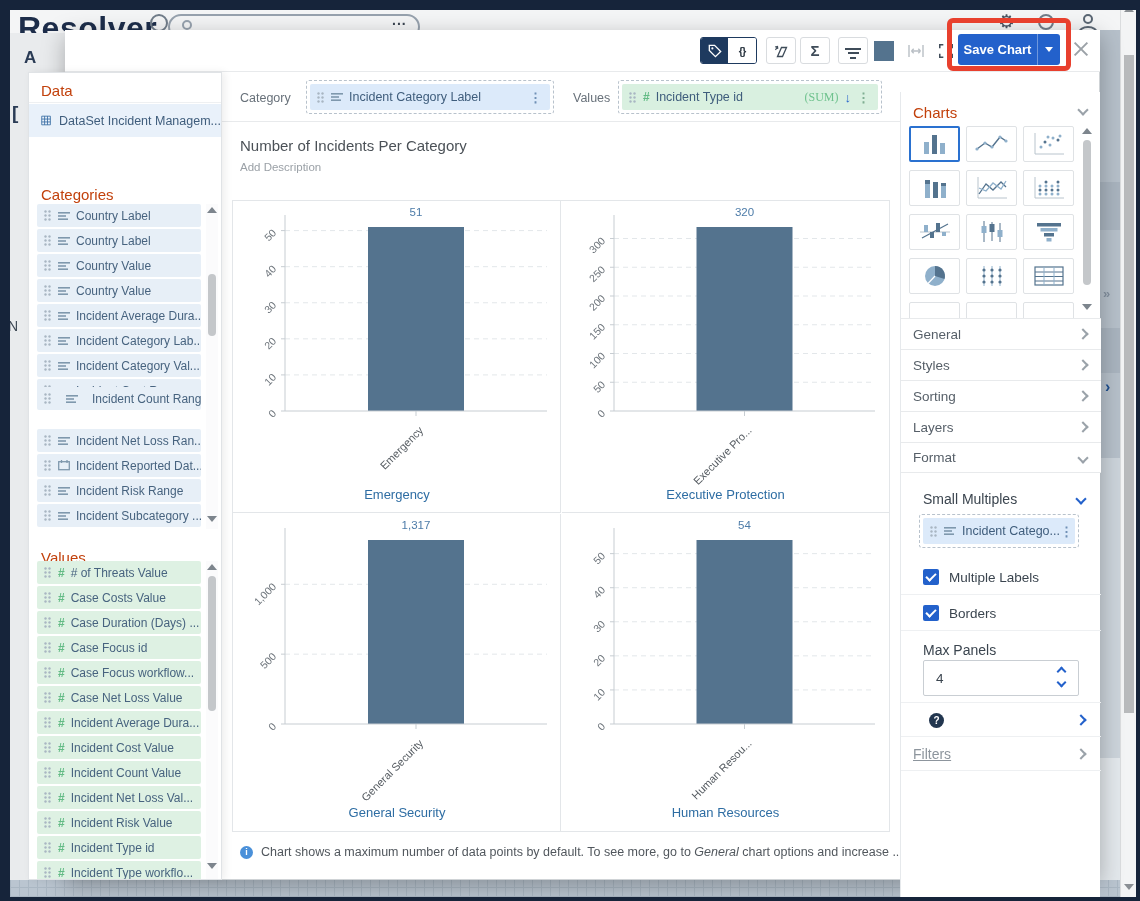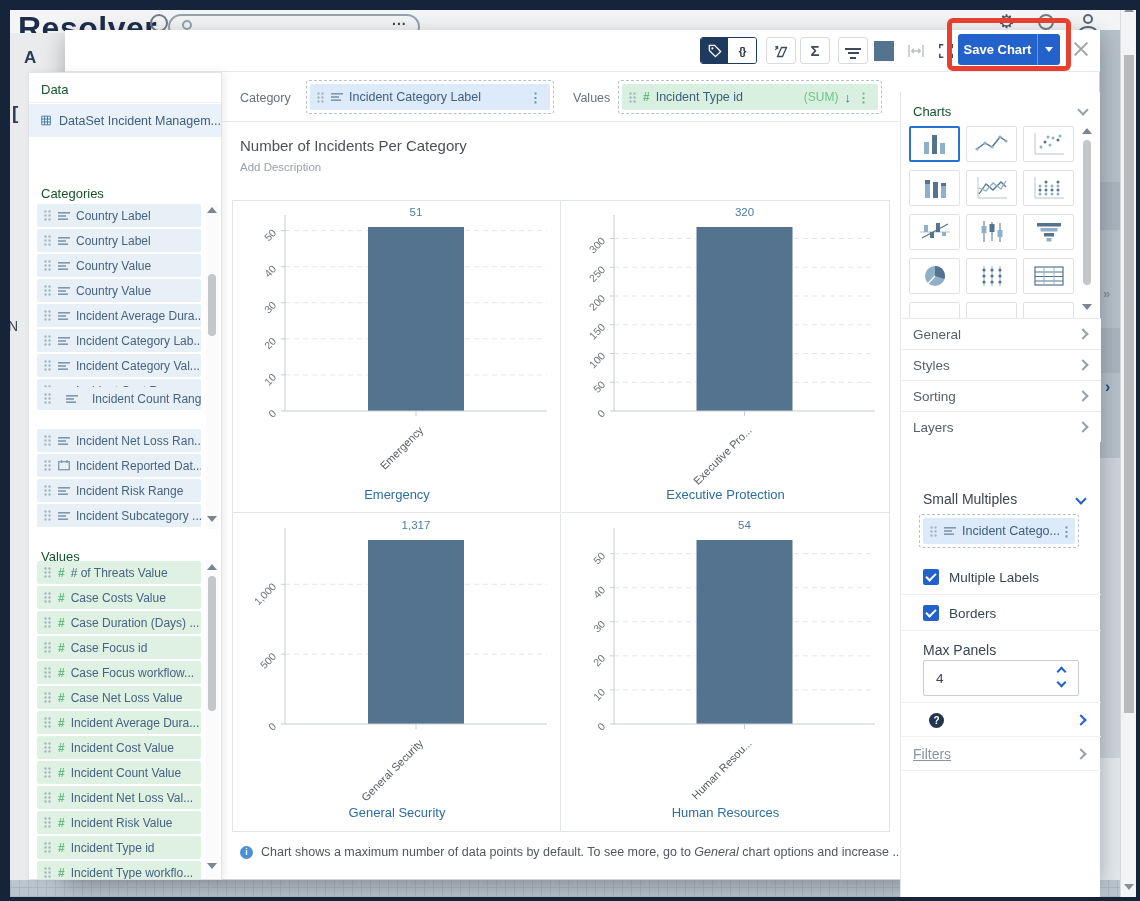--- a/index.html
+++ b/index.html
@@ -55,21 +55,21 @@
   .caret-down { width:0; height:0; border-left:4px solid transparent; border-right:4px solid transparent; border-top:5px solid #fff; }
   #red-box { left:947px; top:18px; width:124px; height:53px; border:5px solid #e8402e; border-radius:6px; position:absolute; z-index:50; pointer-events:none; }
   #close-x { left:1071px; top:39px; width:20px; height:20px; position:absolute; z-index:13; cursor:pointer; }
   #close-x::before,#close-x::after { content:""; position:absolute; left:9px; top:1px; width:2px; height:18px; background:#9ba1a7; }
   #close-x::before { transform:rotate(45deg);} #close-x::after { transform:rotate(-45deg);}
   .filter-ic div { background:#3f4c59; height:2px; margin:2.5px auto; }
 
   
   #drawer { left:28px; top:72px; width:194px; height:808px; background:#fff; border:1px solid #e0e3e6;
     box-shadow:3px 0 8px rgba(0,0,0,.07); position:absolute; z-index:20; overflow:hidden; }
-  .panel-label { font-size:13px; color:#14532d; }
+  .panel-label { font-size:15px; color:#c2410c; }
   #drawer-data-row { position:absolute; left:0; top:0; width:100%; height:30px; border-bottom:1px solid #eef0f2; }
   #drawer-data-row span { position:absolute; left:12px; top:9px; }
   #dataset-row { position:absolute; left:0; top:31px; width:100%; height:33px; background:#e9f1fa; display:flex; align-items:center; padding-left:12px; }
   #dataset-row .lbl { font-size:12.5px; color:#3f5d7c; margin-left:8px; white-space:nowrap; }
   #search-row { position:absolute; left:0; top:64px; width:100%; height:36px; border-bottom:1px solid #e6e9ec; }
   #search-input { position:absolute; left:12px; top:9px; width:150px; border:none; outline:none; font-size:12.5px; color:#555; background:transparent; }
   #search-input::placeholder { color:#9aa5ae; }
   #cat-label { position:absolute; left:12px; top:113px; }
   #val-label { position:absolute; left:12px; top:476px; }
   .pill { position:absolute; left:8px; width:164px; height:23px; border-radius:2px; display:flex; align-items:center; overflow:hidden; cursor:grab; }
@@ -639,21 +639,21 @@
     <svg class="js-dots" width="7" height="11" viewBox="0 0 7 11" fill="#a9b6c2">
         <circle cx="1.5" cy="1.5" r="1.2"></circle>
         <circle cx="5.5" cy="1.5" r="1.2"></circle>
         <circle cx="1.5" cy="5.5" r="1.2"></circle>
         <circle cx="5.5" cy="5.5" r="1.2"></circle>
         <circle cx="1.5" cy="9.5" r="1.2"></circle>
         <circle cx="5.5" cy="9.5" r="1.2"></circle>
       </svg>
     <span class="hash">#</span>
     <span class="txt">Incident Type id</span>
-    <span style="font-size:12px;color:#6fc28e;margin-left:auto;">(SUM)</span>
+    <span style="font-size:12px;color:#6fc28e;margin-left:auto;font-family:Liberation Serif, serif;">(SUM)</span>
     <span style="color:#2361cb;font-size:13px;margin-left:6px;font-weight:bold;">↓</span>
     <span class="kebab" style="color:#7fae92;margin-left:6px;">⋮</span>
   </div>
 </div>
 <div id="chart-title">Number of Incidents Per Category</div>
 <div id="chart-desc">Add Description</div>
 
 <div id="chart-grid">
   <div class="cpanel" id="cp0"><svg width="328" height="312" font-family="Liberation Sans, sans-serif">
     <line x1="48" y1="210" x2="52" y2="210" stroke="#c7cdd2"></line>
@@ -919,20 +919,24 @@
       <span class="chev right"></span>
     </div>
   <div class="sec-row" style="top:288px;">
       <span class="t">Sorting</span>
       <span class="chev right"></span>
     </div>
   <div class="sec-row" style="top:319px;">
       <span class="t">Layers</span>
       <span class="chev right"></span>
     </div>
+  <div class="sec-row" style="top:350px;border-bottom:1px solid #e8eaec;">
+      <span class="t">Format</span>
+      <span class="chev down"></span>
+    </div>
 
   <div class="sub-row" style="top:392px;height:30px;">
     <span class="t">Small Multiples</span>
       <span class="chev down blue"></span>
   </div>
   <div class="dash-wrap" style="left:18px;top:422px;width:160px;position:absolute;">
     <div class="inner blue">
       <svg class="js-dots" width="7" height="11" viewBox="0 0 7 11" fill="#a9b6c2">
           <circle cx="1.5" cy="1.5" r="1.2"></circle>
           <circle cx="5.5" cy="1.5" r="1.2"></circle>

